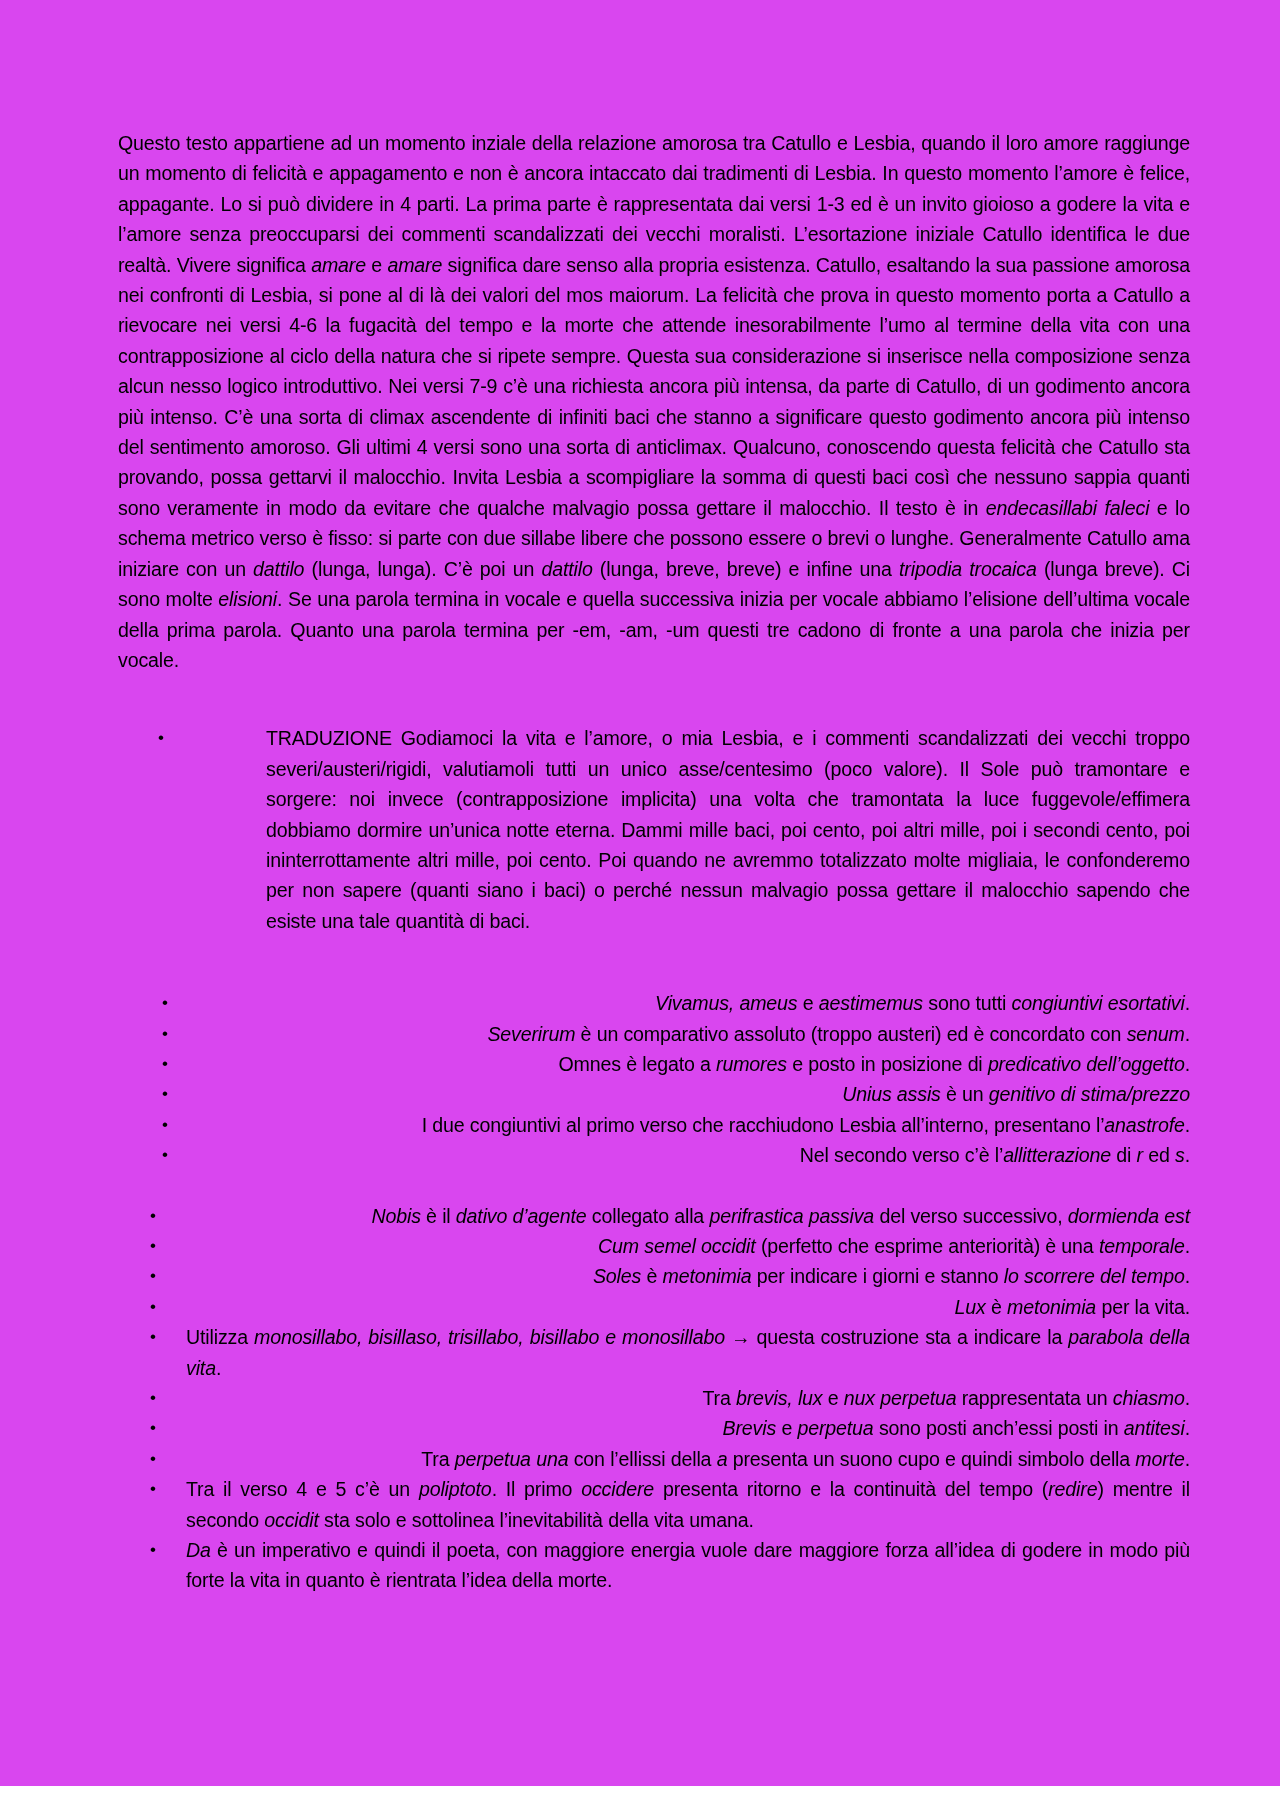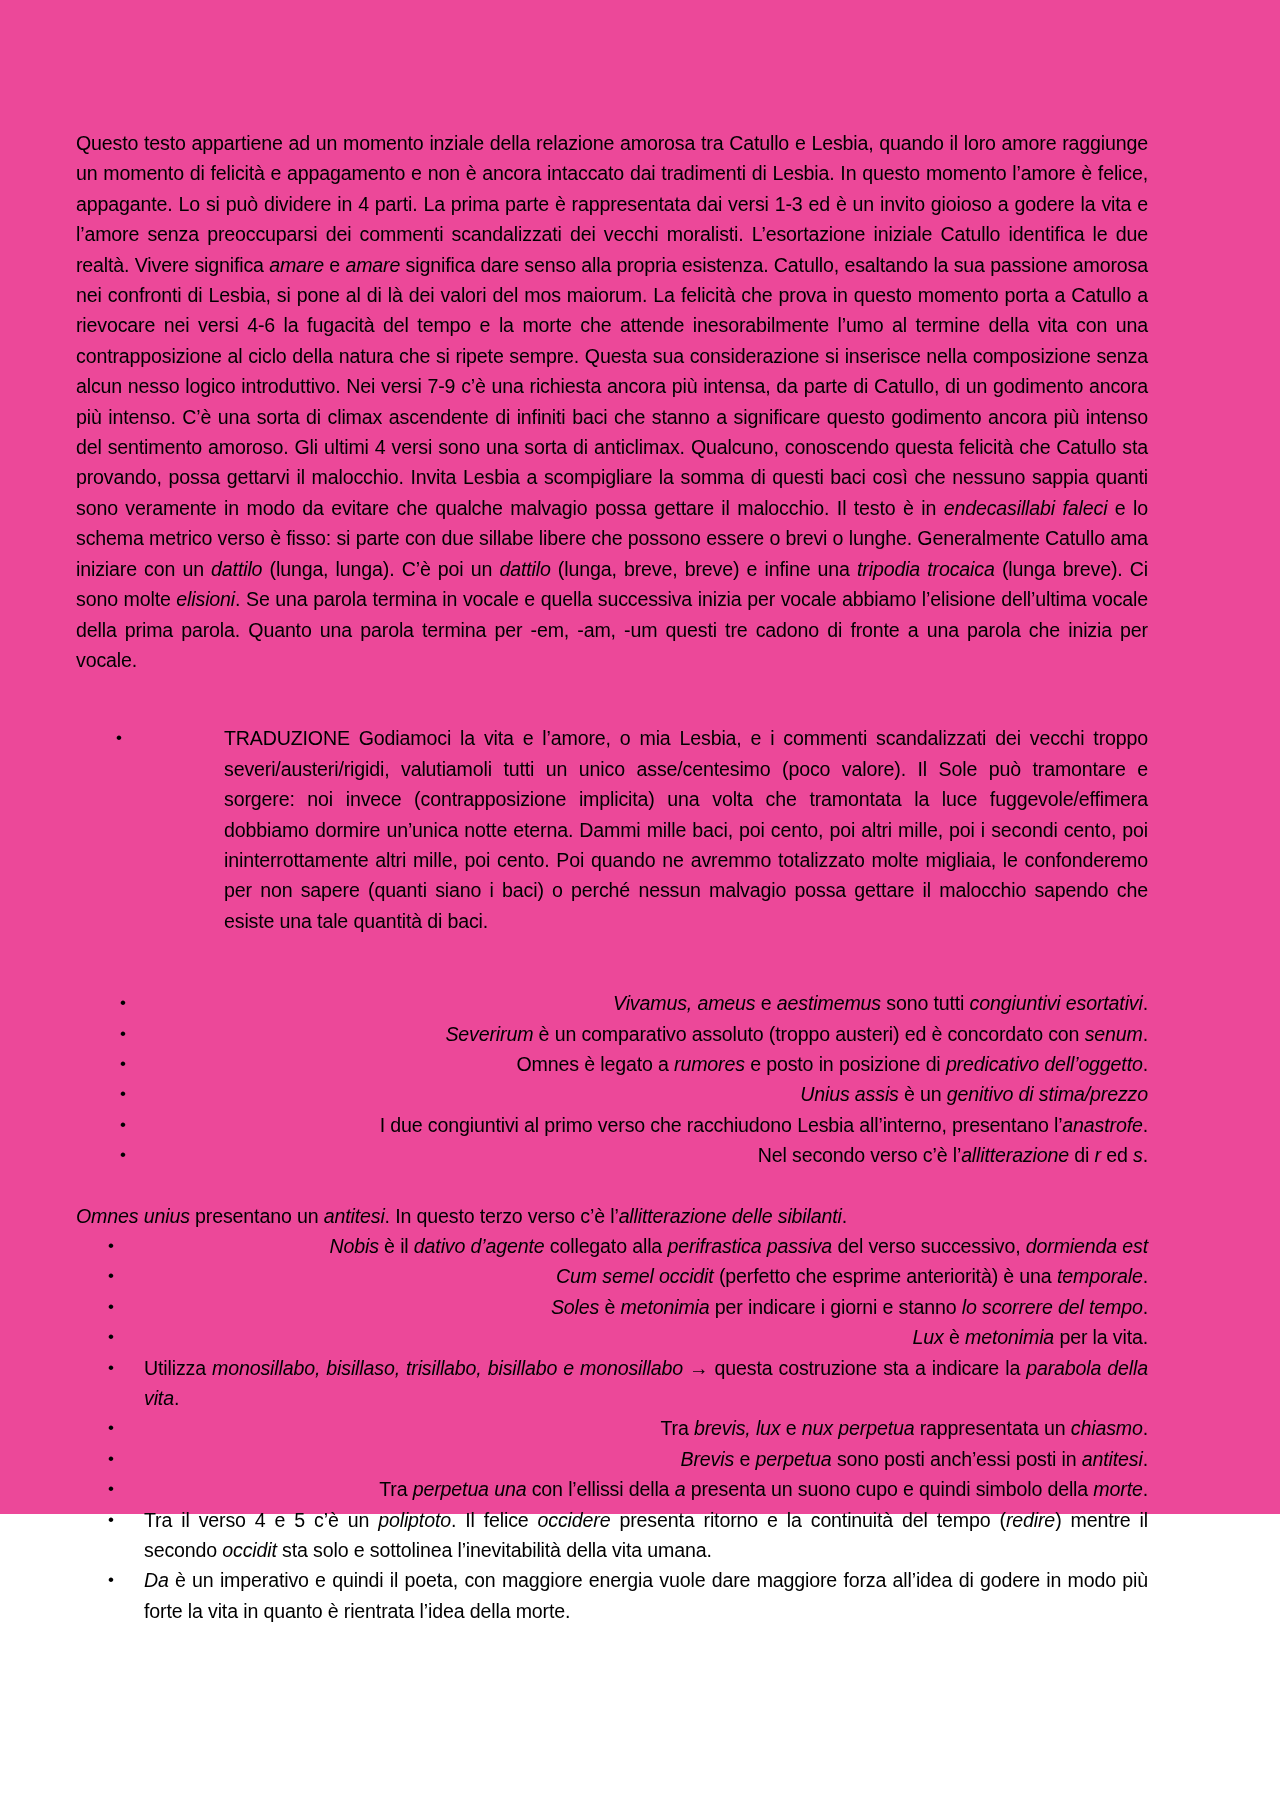--- a/index.html
+++ b/index.html
@@ -10,24 +10,24 @@
   body {
     width: 1280px;
     height: 1811px;
     font-family: "Liberation Sans", "DejaVu Sans", sans-serif;
     color: #000000;
     -webkit-font-smoothing: antialiased;
   }
   .page {
     position: relative;
     width: 1280px;
-    height: 1514px;
-    background: #ec4899;
+    height: 1786px;
+    background: #d946ef;
     box-sizing: border-box;
-    padding: 128px 104px 0 76px;
+    padding: 128px 104px 0 118px;
   }
   .content {
     width: 1072px;
     
     transform-origin: left top;
   }
   p, li {
     margin: 0;
     font-size: 19.6px;
     line-height: 30.4px;
@@ -137,21 +137,20 @@
           <span class="li-text"><span>I due congiuntivi al primo verso che racchiudono Lesbia all’interno, presentano l’</span><i>anastrofe</i><span>.</span></span>
         </li>
         <li>
           <span class="bullet">•</span>
           <span class="li-text"><span>Nel secondo verso c’è l’</span><i>allitterazione</i><span> di </span><i>r</i><span> ed </span><i>s</i><span>.</span></span>
         </li>
       </ul>
 
     <div class="spacer-md"></div>
 
-    <p><i>Omnes unius</i><span> presentano un </span><i>antitesi</i><span>. In questo terzo verso c’è l’</span><i>allitterazione delle sibilanti</i><span>.</span></p>
 
     <ul class="list-final">
         <li>
           <span class="bullet">•</span>
           <span class="li-text"><i>Nobis</i><span> è il </span><i>dativo d’agente</i><span> collegato alla </span><i>perifrastica passiva</i><span> del verso successivo, </span><i>dormienda est</i></span>
         </li>
         <li>
           <span class="bullet">•</span>
           <span class="li-text"><i>Cum semel occidit</i><span> (perfetto che esprime anteriorità) è una </span><i>temporale</i><span>.</span></span>
         </li>
@@ -174,21 +173,21 @@
         <li>
           <span class="bullet">•</span>
           <span class="li-text"><i>Brevis</i><span> e </span><i>perpetua</i><span> sono posti anch’essi posti in </span><i>antitesi</i><span>.</span></span>
         </li>
         <li>
           <span class="bullet">•</span>
           <span class="li-text"><span>Tra </span><i>perpetua una</i><span> con l’ellissi della </span><i>a</i><span> presenta un suono cupo e quindi simbolo della </span><i>morte</i><span>.</span></span>
         </li>
         <li class="justify">
           <span class="bullet">•</span>
-          <span class="li-text"><span>Tra il verso 4 e 5 c’è un </span><i>poliptoto</i><span>. Il felice </span><i>occidere</i><span> presenta ritorno e la continuità del tempo (</span><i>redire</i><span>) mentre il secondo </span><i>occidit</i><span> sta solo e sottolinea l’inevitabilità della vita umana.</span></span>
+          <span class="li-text"><span>Tra il verso 4 e 5 c’è un </span><i>poliptoto</i><span>. Il primo </span><i>occidere</i><span> presenta ritorno e la continuità del tempo (</span><i>redire</i><span>) mentre il secondo </span><i>occidit</i><span> sta solo e sottolinea l’inevitabilità della vita umana.</span></span>
         </li>
         <li class="justify">
           <span class="bullet">•</span>
           <span class="li-text"><i>Da</i><span> è un imperativo e quindi il poeta, con maggiore energia vuole dare maggiore forza all’idea di godere in modo più forte la vita in quanto è rientrata l’idea della morte.</span></span>
         </li>
       </ul>
 
   </div>
 </div>
 

